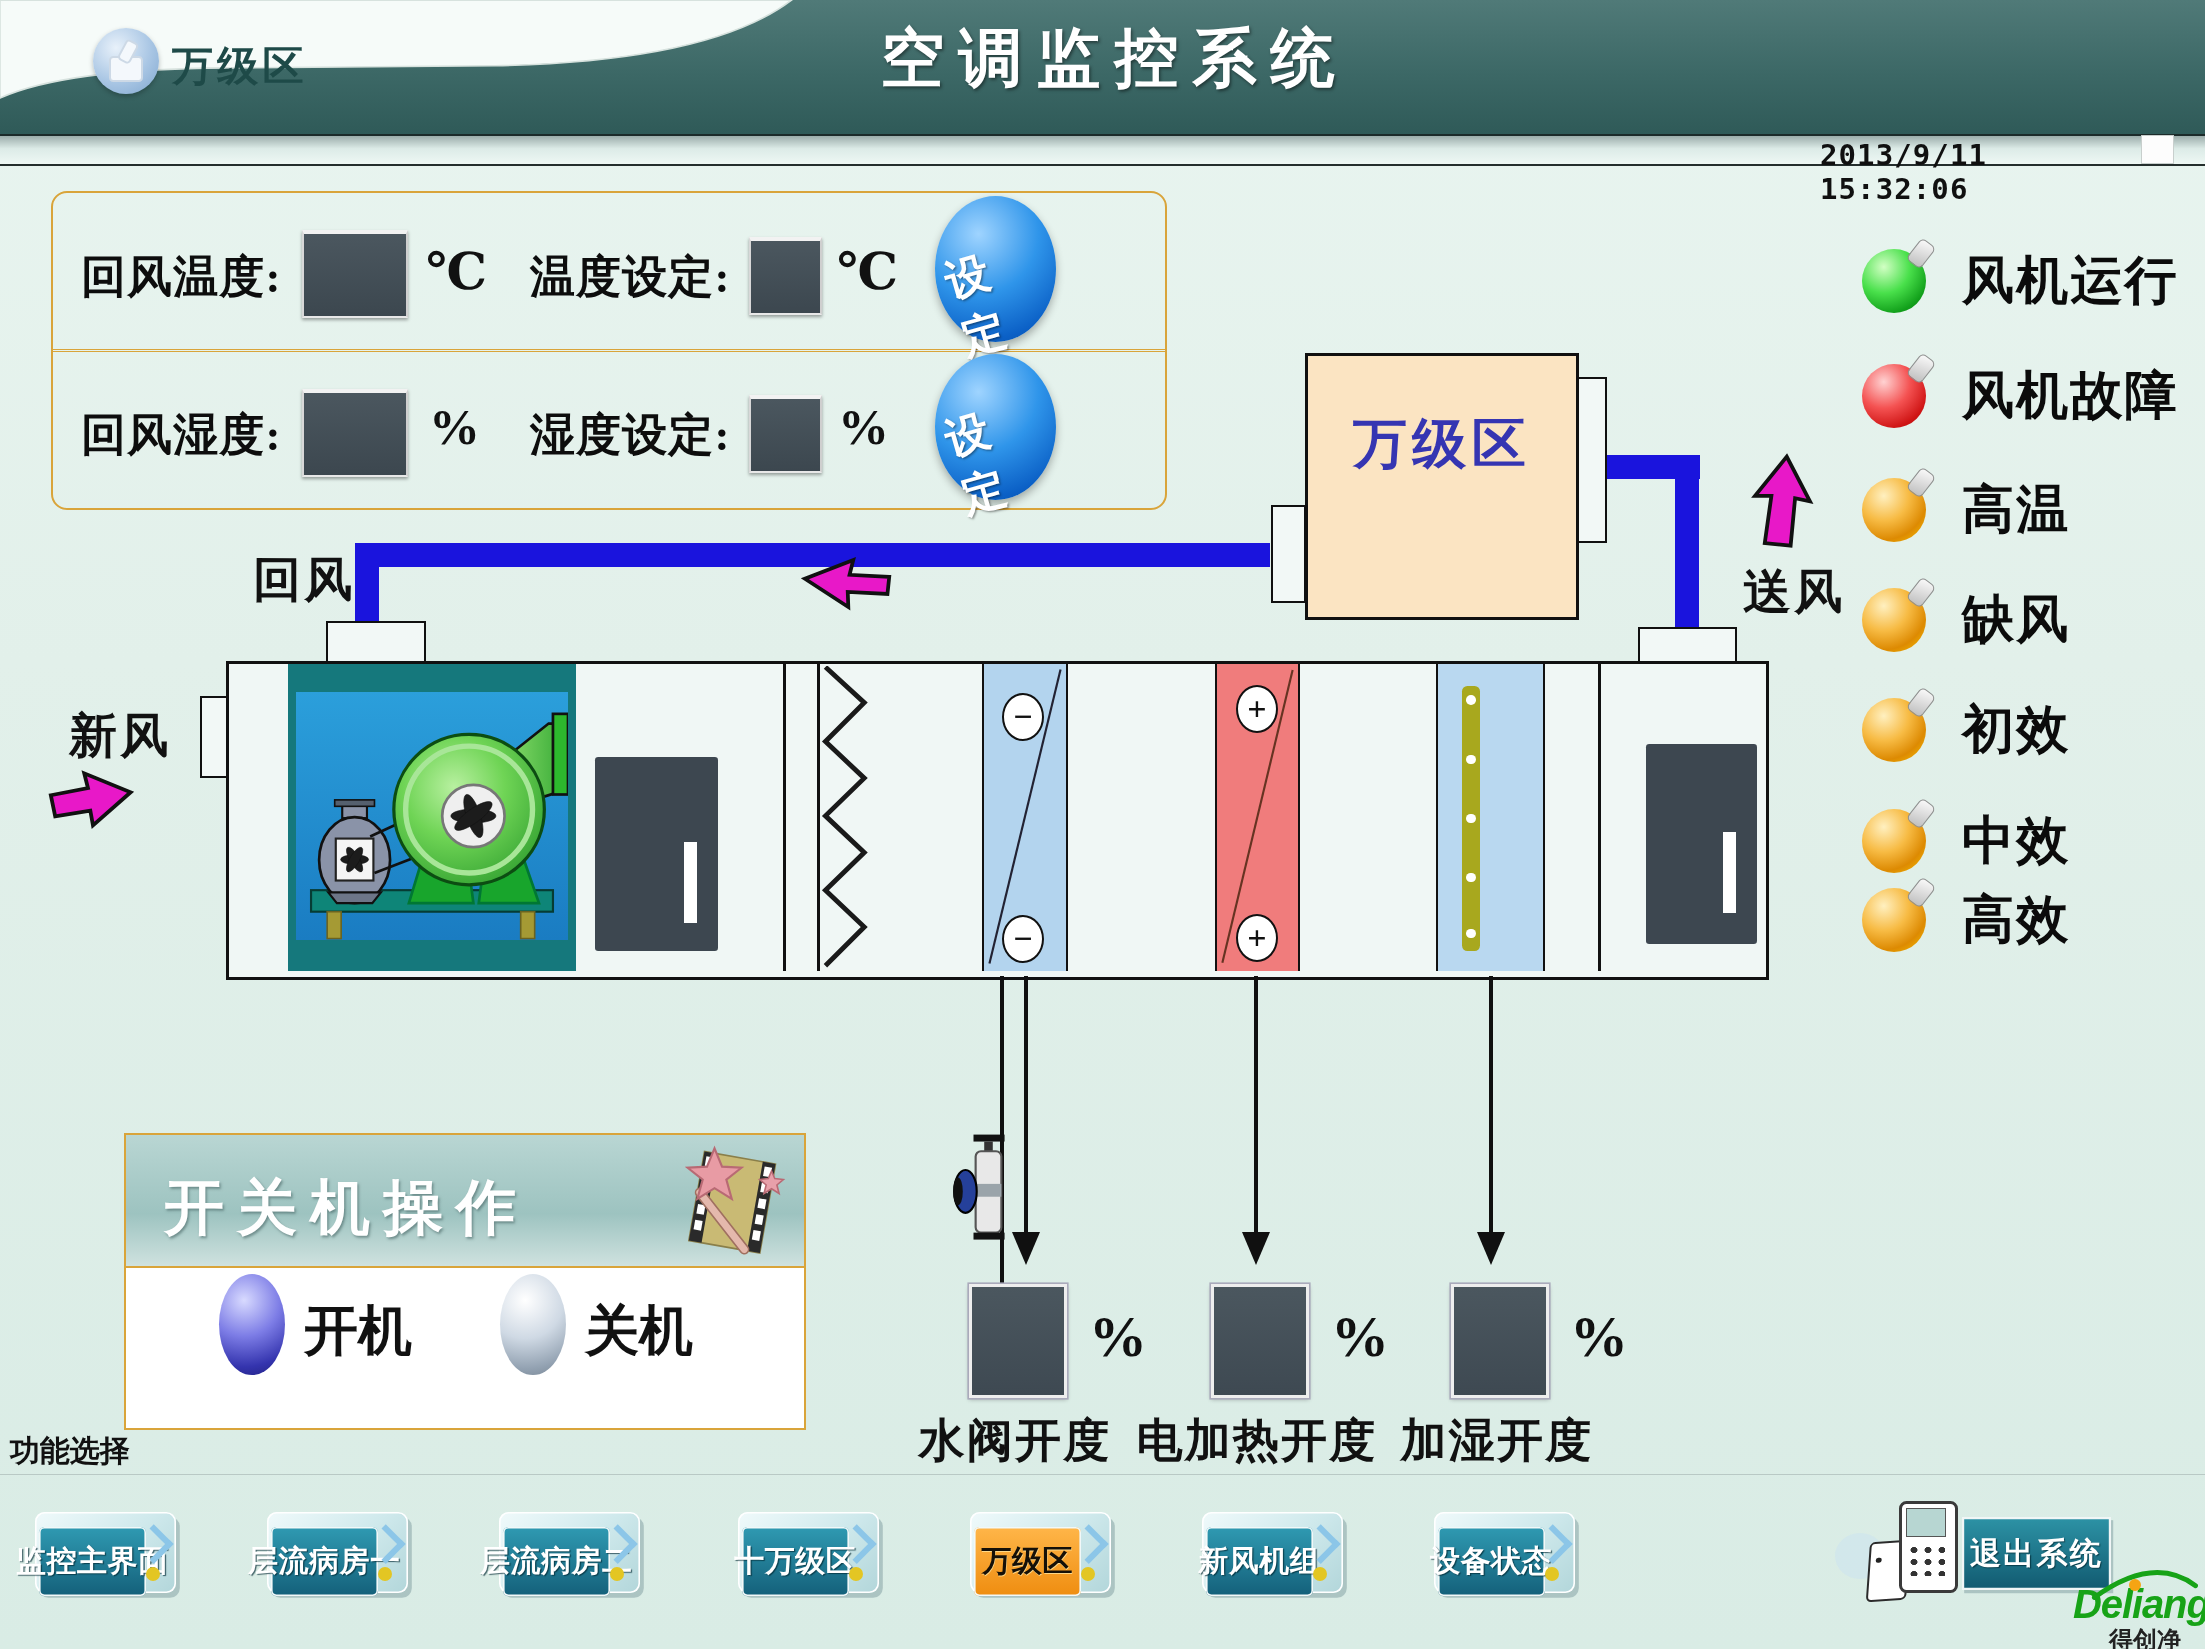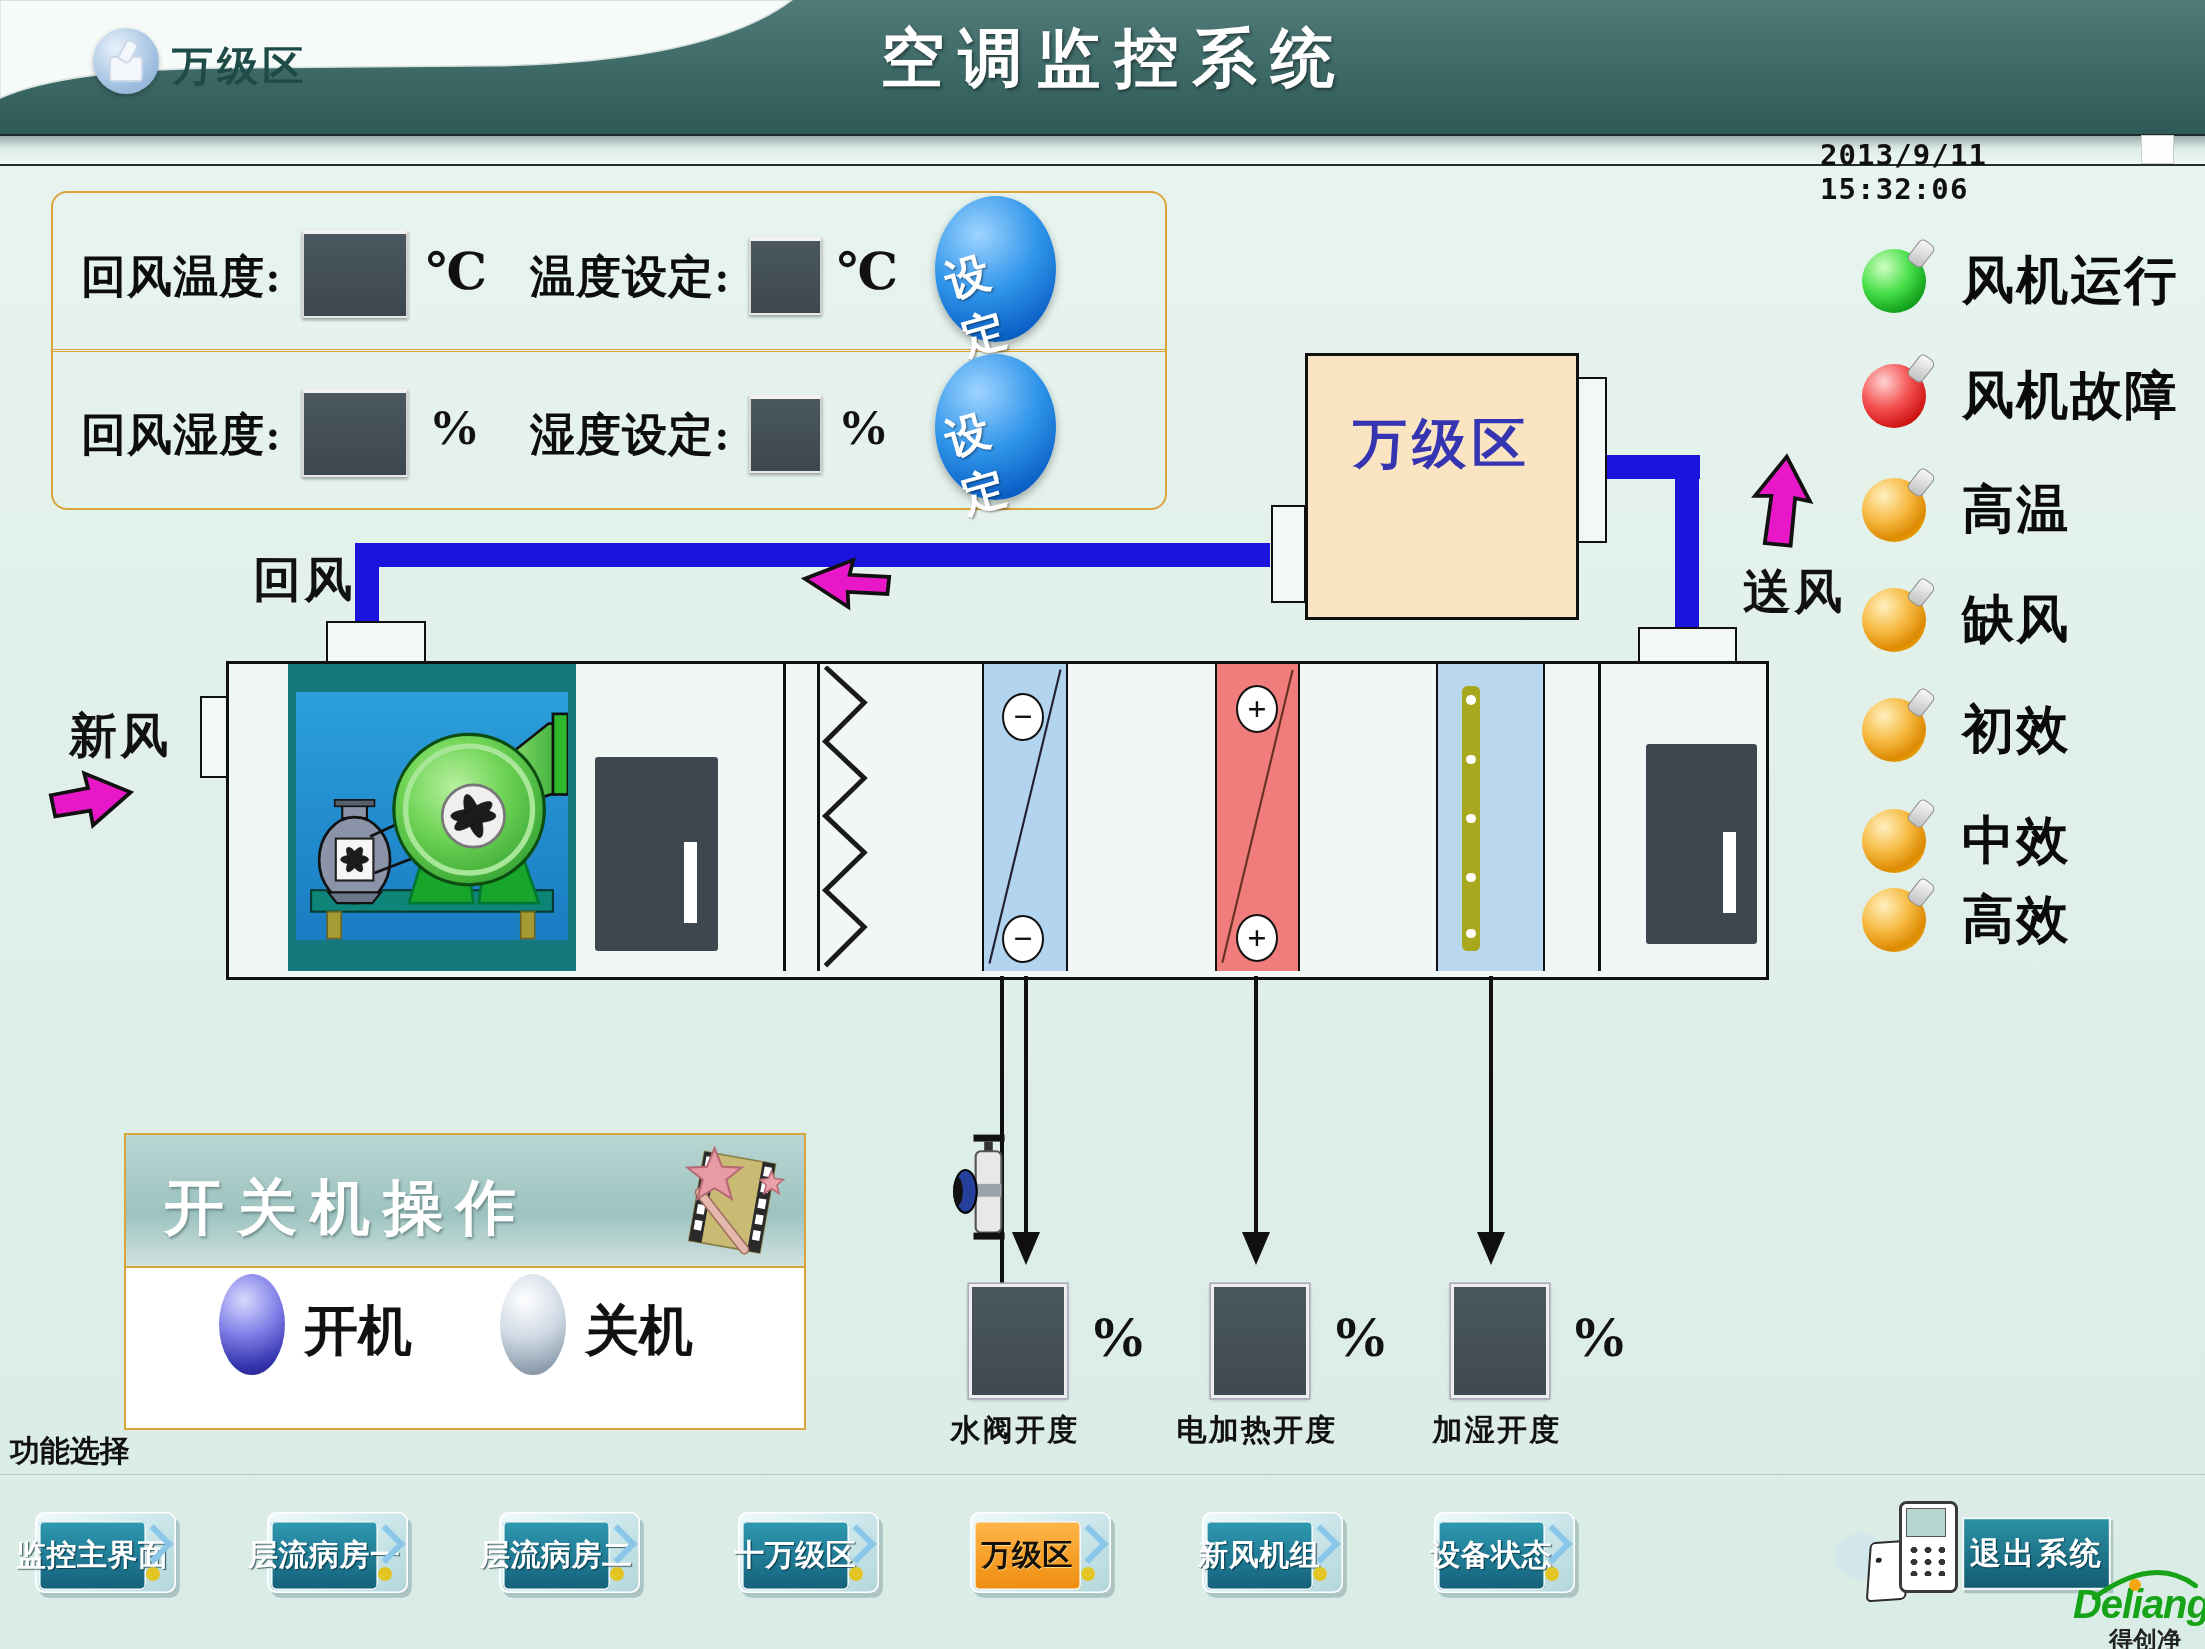--- a/index.html
+++ b/index.html
@@ -76,42 +76,42 @@
   .door .handle{position:absolute;right:21.5px;top:44%;width:13px;height:81px;background:#fff;}
   .humbar{position:absolute;left:24px;top:21.5px;width:18.3px;height:265px;background:#a8a81e;border-radius:5.4px;}
   .humbar i{position:absolute;left:4.3px;width:9.7px;height:9.7px;border-radius:50%;background:#fff;}
   .dlabel{font-size:48px;font-weight:bold;letter-spacing:3.2px;}
   .dropline{position:absolute;width:4.3px;background:#101010;}
   .arrowhead{position:absolute;width:0;height:0;border-left:14.5px solid transparent;
          border-right:14.5px solid transparent;border-top:33px solid #101010;}
   .pctbox{position:absolute;width:92px;height:108px;background:linear-gradient(180deg,#4b575f,#3e4952);
          border:3.2px solid #eee;box-shadow:0 0 0 1.6px #aab,0 2.2px 4.3px rgba(0,0,0,.3);}
   .pct{position:absolute;font-size:58px;font-weight:bold;}
-  .outlabel{position:absolute;width:280px;text-align:center;font-size:30px;font-weight:bold;letter-spacing:2.2px;}
+  .outlabel{position:absolute;width:280px;text-align:center;font-size:46px;font-weight:bold;letter-spacing:2.2px;}
 
   
   .ppanel{left:124px;top:1133px;width:678px;height:293px;border:2.7px solid #d9a43a;background:#fff;}
   .ppanel .phead{position:absolute;left:0;top:0;width:100%;height:131px;
          background:linear-gradient(180deg,#b9d6d3,#9dc3c0 60%,#cfe2df);border-bottom:2.2px solid #d9a43a;}
   .ppanel .ptitle{position:absolute;left:38px;top:33px;font-size:60px;font-weight:bold;color:#ffffff;
          letter-spacing:13px;text-shadow:1.6px 2.2px 2.7px rgba(60,90,90,.55);}
   .oval{position:absolute;width:66px;height:101px;border-radius:50%;cursor:pointer;}
   .oval.on{background:radial-gradient(circle at 38% 26%,#d8daff,#7d7de6 42%,#3434ae 78%,#20207e);}
   .oval.off{background:radial-gradient(circle at 38% 26%,#ffffff,#cfd9e4 45%,#93a2b2 80%,#76markdown8492);}
   .oval.off{background:radial-gradient(circle at 38% 26%,#ffffff,#cfd9e4 45%,#93a2b2 80%,#768492);}
   .plabel{position:absolute;font-size:54px;font-weight:bold;}
 
   
   .funclabel{left:9.7px;top:1431px;font-family:"Liberation Sans","DejaVu Sans",sans-serif;
          font-size:30px;font-weight:bold;}
   .funcline{left:0;top:1474px;width:2205px;height:1.1px;background:#b9c9c5;}
   .tile{position:absolute;top:1512px;width:141px;height:81px;border-radius:9.7px;cursor:pointer;
          background:linear-gradient(135deg,#f0fafb,#cfe9ec 55%,#b2d6da);
          box-shadow:3.8px 4.8px 0 rgba(125,156,160,.5),inset 0 0 0 1.6px #fff;}
-  .tile .face{position:absolute;left:3.8px;top:9px;width:107px;height:69px;border-radius:5.4px;
+  .tile .face{position:absolute;left:3.8px;top:15px;width:107px;height:69px;border-radius:5.4px;
          background:linear-gradient(180deg,#2f9ab2,#14607a);box-shadow:inset 0 0 0 1.6px #f2f8f8;
          display:flex;align-items:center;justify-content:center;}
   .tile .face b{color:#fff;font-size:30px;font-weight:bold;letter-spacing:0.5px;
          text-shadow:1.1px 1.1px 1.1px rgba(0,40,50,.7);white-space:nowrap;}
   .tile.active .face{background:linear-gradient(180deg,#ffb649,#ef8d10);}
   .tile.active .face b{color:#151008;text-shadow:0.5px 0.5px 0.5px rgba(255,230,160,.8);}
   .tile .chev{position:absolute;right:8.6px;top:18.3px;width:21.5px;height:21.5px;
          border-top:6px solid #8cc6e8;border-right:6px solid #8cc6e8;transform:rotate(45deg);}
   .tile .dot{position:absolute;right:16px;bottom:12px;width:14px;height:14px;border-radius:50%;background:#e3c623;}
   .exitbtn{left:1962px;top:1517px;width:149px;height:73px;border-radius:0;cursor:pointer;

